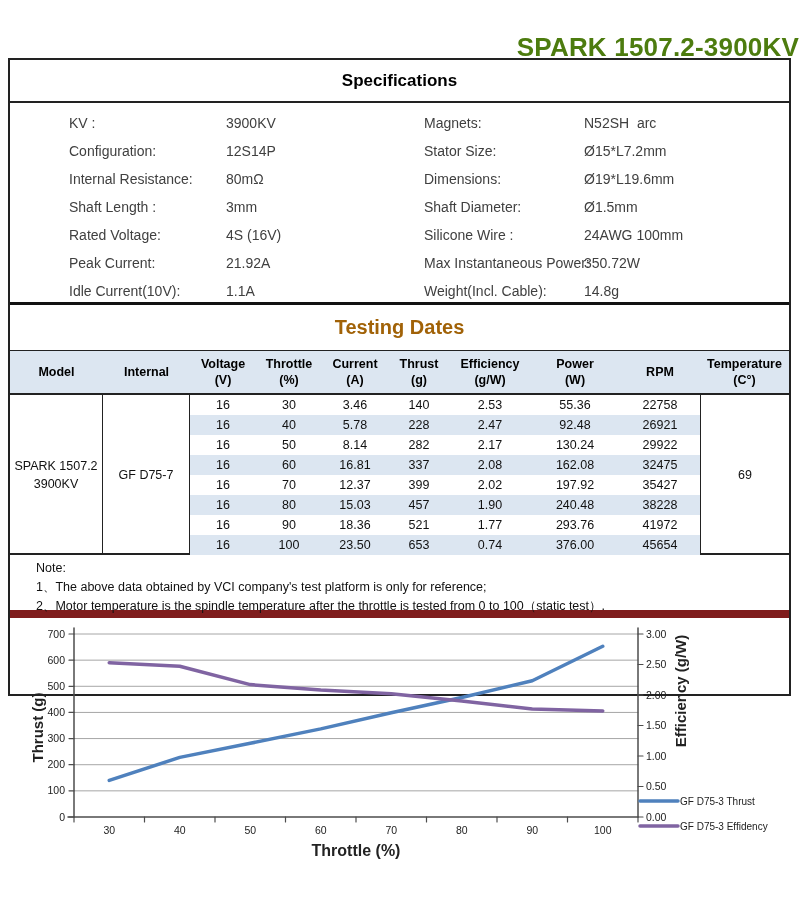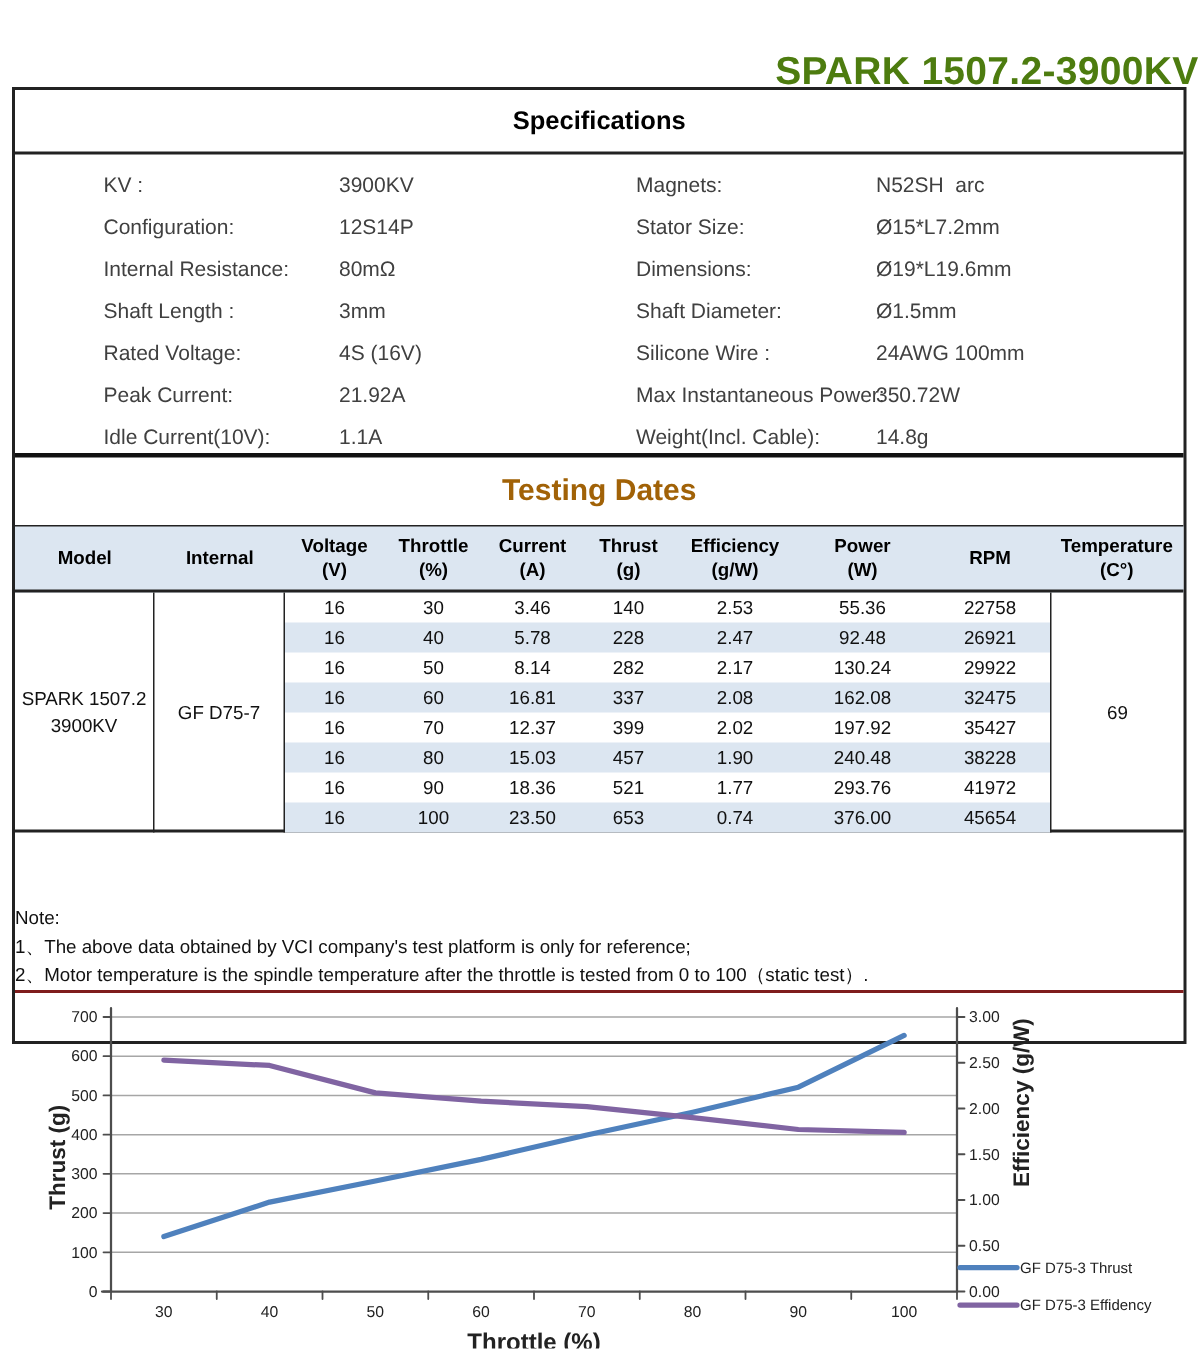--- a/index.html
+++ b/index.html
@@ -57,22 +57,22 @@
   .cell-model{border-right:1px solid #222;box-sizing:border-box;}
   .cell-propeller{border-right:1px solid #222;box-sizing:border-box;}
   .cell-temperature{border-left:1px solid #222;box-sizing:border-box;}
   .drow{
     display:grid;grid-template-columns:66px 66px 66px 62px 80px 90px 80px;
     height:20px;align-items:center;text-align:center;
   }
   .drow.striped{background:#dce6f1;}
   
   .note{
-    height:63px;border-bottom:2px solid #7f1d1d;box-sizing:border-box;
-    padding:4px 0;font-size:12.5px;line-height:19px;color:#111;margin-top:44px;
+    height:63px;border-bottom:8px solid #7f1d1d;box-sizing:border-box;
+    padding:4px 26px;font-size:12.5px;line-height:19px;color:#111;
   }
   
   .chart-wrap{height:252px;box-sizing:border-box;padding-top:1px;}
   svg text{font-family:"Liberation Sans", sans-serif;}
 </style>
 </head>
 <body>
 
 <h1 class="page-title">SPARK 1507.2-3900KV</h1>
 

